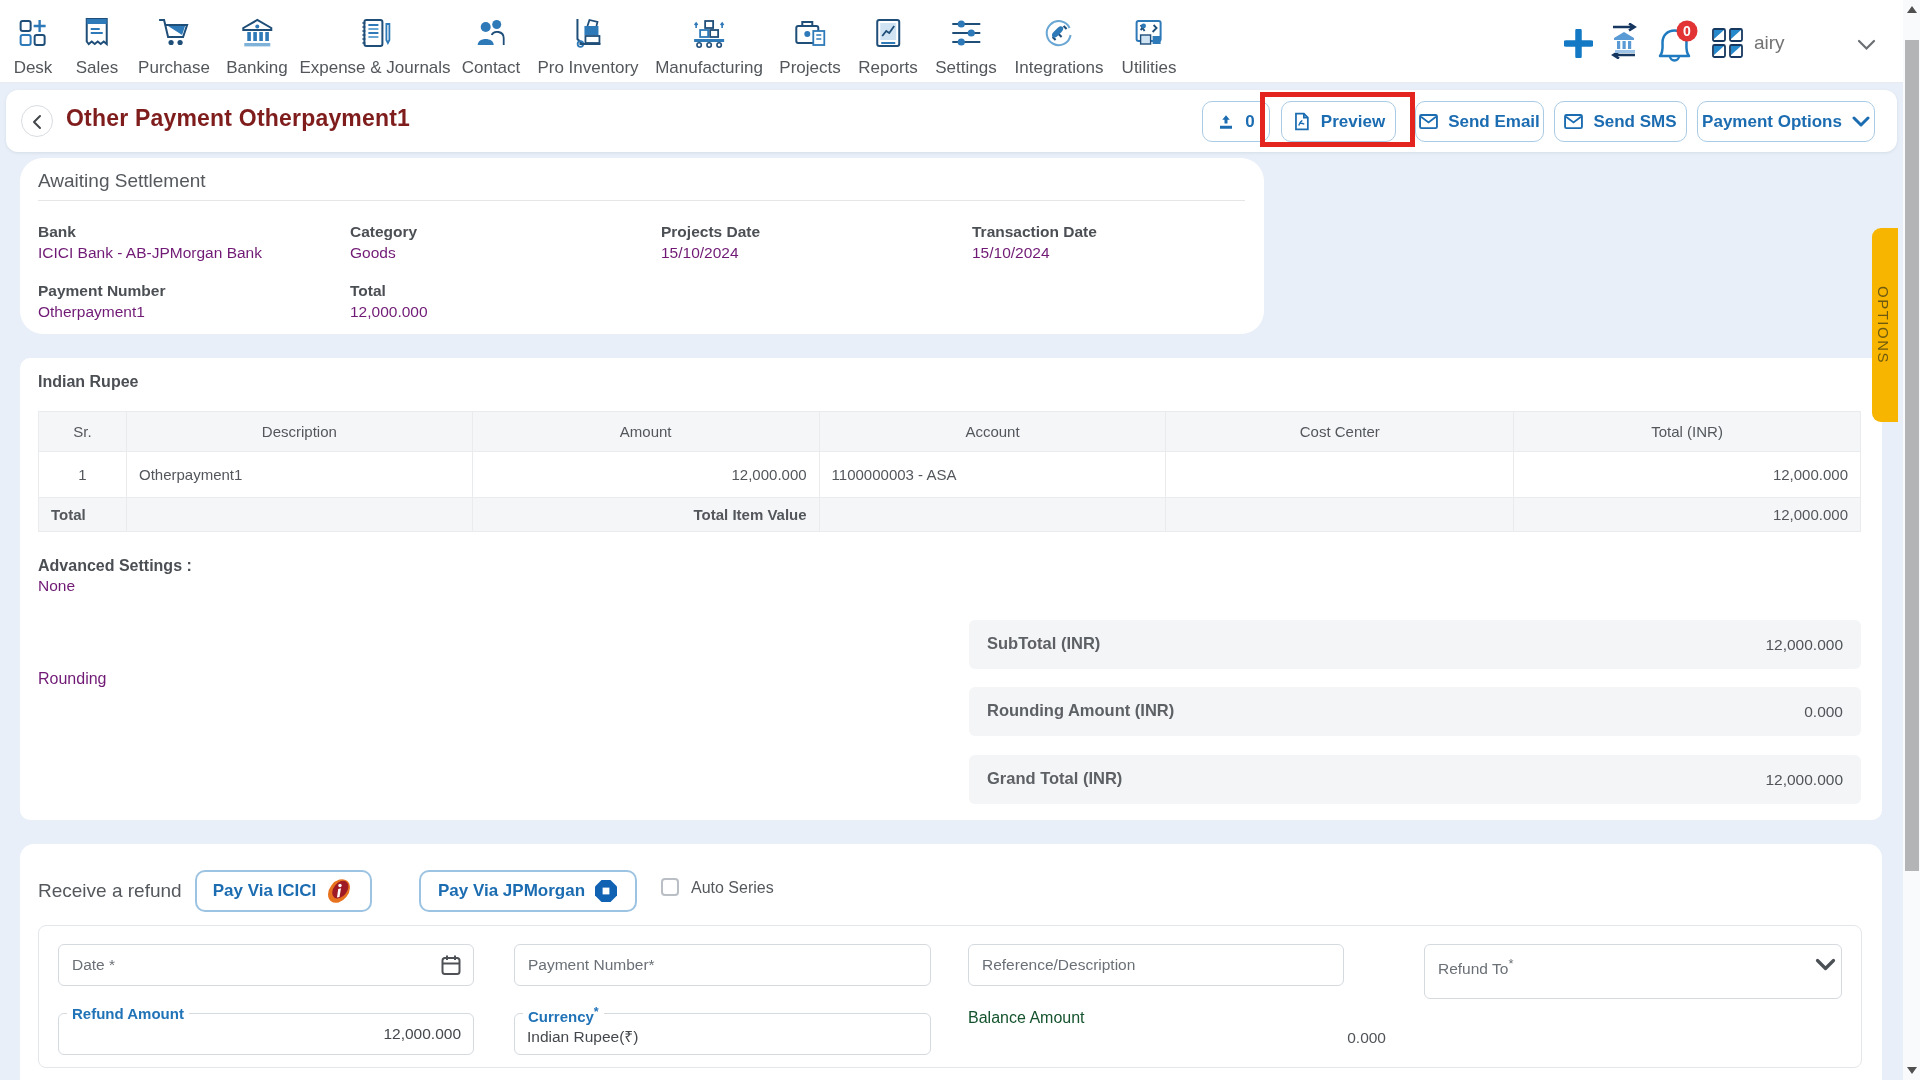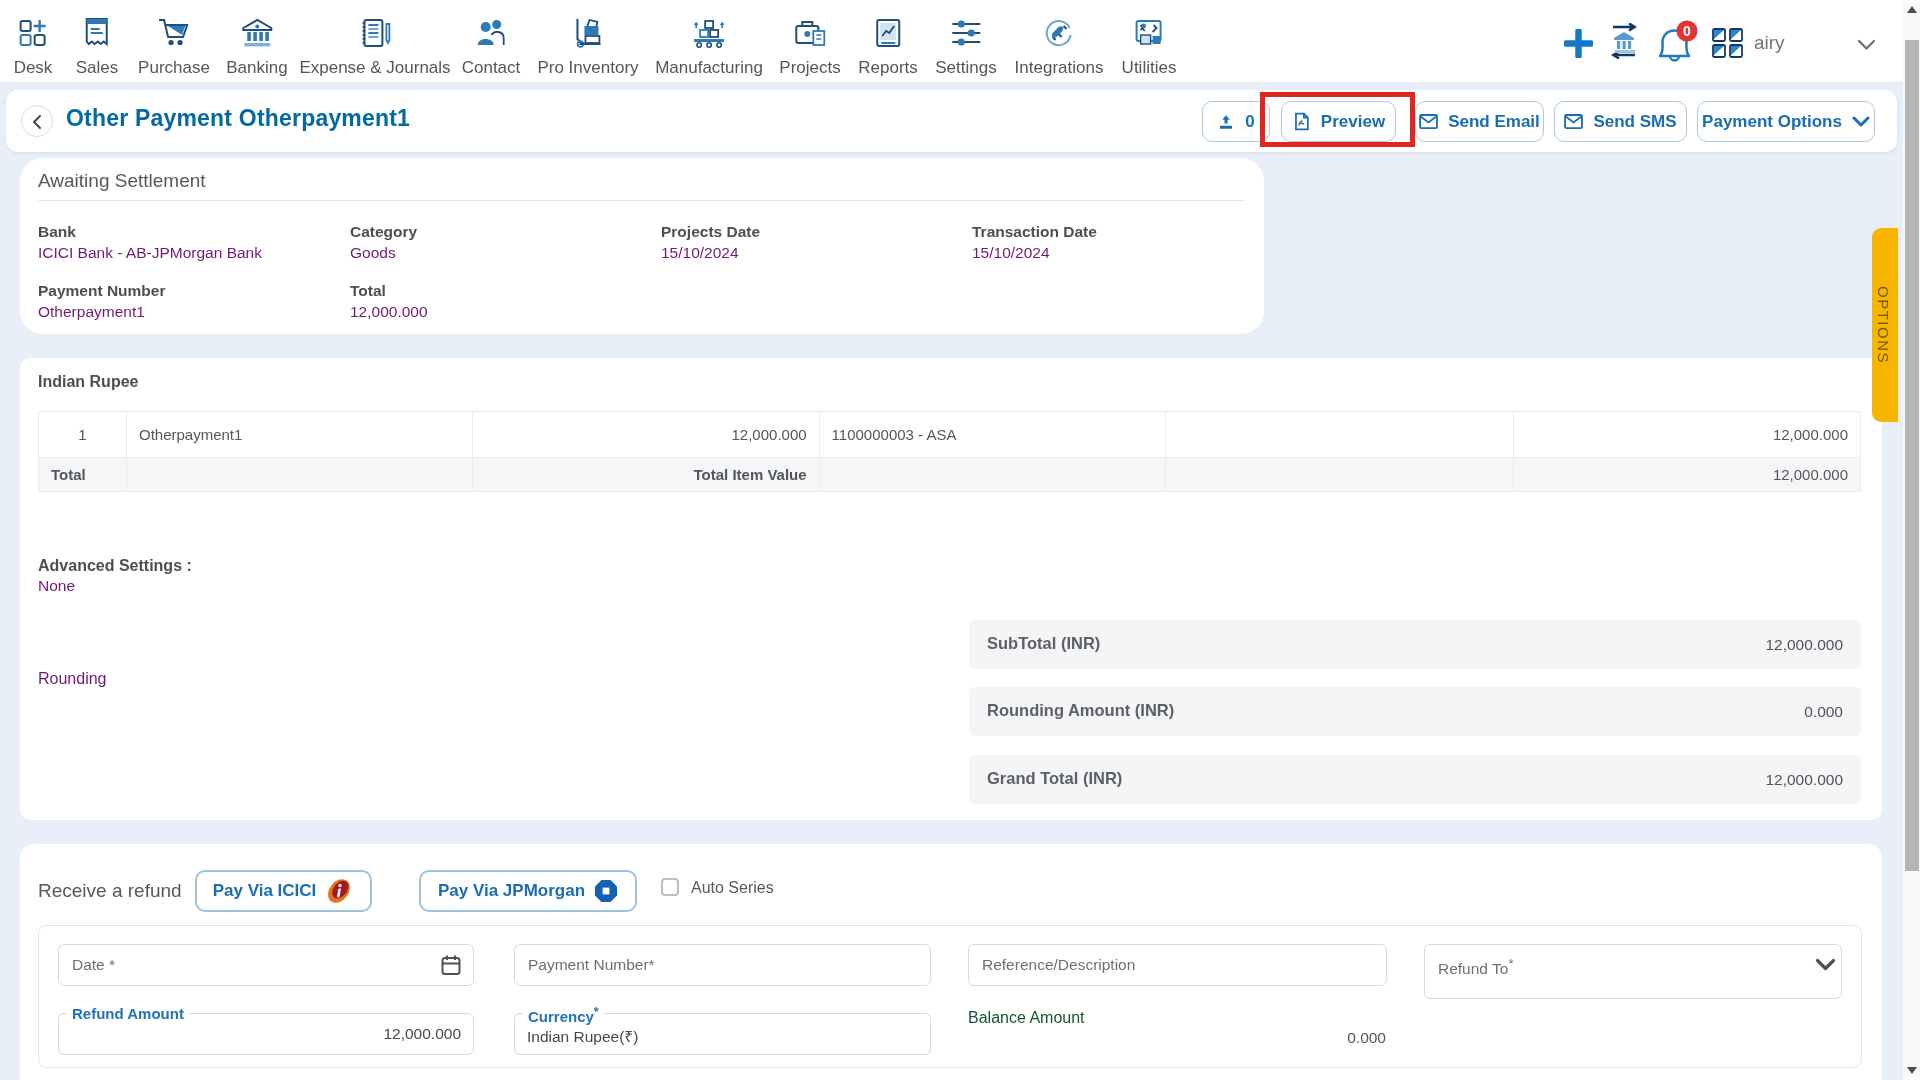--- a/index.html
+++ b/index.html
@@ -5,21 +5,21 @@
 * { margin:0; padding:0; box-sizing:border-box; }
 html,body { width:1920px; height:1080px; overflow:hidden; font-family:"Liberation Sans", sans-serif; background:#e8eff8; }
 .nav { position:absolute; left:0; top:0; width:1903px; height:83px; background:#ffffff; border-bottom:1px solid #e9ecef; }
 .nav-item { position:absolute; top:16px; text-align:center; }
 .nav-item .ic { height:34px; display:flex; align-items:center; justify-content:center; }
 .nav-item .lb { margin-top:8px; font-size:17px; color:#53575b; white-space:nowrap; }
 .tr-ic { position:absolute; top:27px; }
 .bar { position:absolute; left:6px; top:90px; width:1891px; height:62px; background:#ffffff; border-radius:12px; box-shadow:0 1px 3px rgba(120,140,160,0.18); }
 .backc { position:absolute; left:15px; top:15px; width:32px; height:32px; border:1px solid #d9dde1; border-radius:50%; }
 .backc svg { position:absolute; left:9px; top:8px; }
-.title { position:absolute; left:60px; top:15px; font-size:23px; font-weight:bold; color:#0369a1; letter-spacing:0.2px; }
+.title { position:absolute; left:60px; top:15px; font-size:23px; font-weight:bold; color:#7f1d1d; letter-spacing:0.2px; }
 .btn { position:absolute; top:11px; height:41px; border:1px solid #a9cbe5; border-radius:10px; color:#1b6cb1; font-size:17px; font-weight:bold; display:flex; align-items:center; justify-content:center; gap:10px; background:#fff; }
 .redbox { position:absolute; left:1254px; top:2px; width:155px; height:55px; border:5px solid #e3241f; }
 .card { position:absolute; background:#ffffff; border-radius:10px; }
 #card1 { left:20px; top:158px; width:1244px; height:176px;border-radius:23px; }
 #card2 { left:20px; top:358px; width:1862px; height:462px; }
 #card3 { left:20px; top:844px; width:1862px; height:260px; border-radius:14px; }
 .sec-title { position:absolute; left:18px; top:12px; font-size:19px; color:#55595e; }
 .divider { position:absolute; left:18px; top:42px; width:1207px; height:1px; background:#e4e6e8; }
 .fl { position:absolute; font-size:15.5px; font-weight:bold; color:#4b4f54; }
 .fv { position:absolute; font-size:15.5px; color:#701a75; }
@@ -306,20 +306,28 @@
   <table class="tbl">
     <colgroup>
         <col style="width:88px">
         <col style="width:346px">
         <col style="width:347px">
         <col style="width:347px">
         <col style="width:348px">
         <col style="width:347px">
       </colgroup>
     <tbody>
+        <tr>
+          <th>Sr.</th>
+          <th>Description</th>
+          <th>Amount</th>
+          <th>Account</th>
+          <th>Cost Center</th>
+          <th>Total (INR)</th>
+        </tr>
     <tr>
           <td style="text-align:center">1</td>
           <td>Otherpayment1</td>
           <td style="text-align:right">12,000.000</td>
           <td>1100000003 - ASA</td>
           <td></td>
           <td style="text-align:right">12,000.000</td>
         </tr>
     <tr class="trow">
           <td style="font-weight:bold;">Total</td>
@@ -372,21 +380,21 @@
       <svg style="position:absolute; right:12px; top:10px;" width="20" height="21" viewBox="0 0 20 21">
           <rect x="1.5" y="3" width="17" height="16" rx="2.5" fill="none" stroke="#4e5256" stroke-width="2"></rect>
           <line x1="1.5" y1="8.5" x2="18.5" y2="8.5" stroke="#4e5256" stroke-width="2"></line>
           <line x1="6" y1="0.5" x2="6" y2="5" stroke="#4e5256" stroke-width="2"></line>
           <line x1="14" y1="0.5" x2="14" y2="5" stroke="#4e5256" stroke-width="2"></line>
         </svg>
     </div>
     <div class="fld" style="left:475px; top:18px; width:417px; height:42px;">
         <span class="ph">Payment Number*</span>
       </div>
-    <div class="fld" style="left:929px; top:18px; width:419px; height:42px;">
+    <div class="fld" style="left:929px; top:18px; width:376px; height:42px;">
         <span class="ph">Reference/Description</span>
       </div>
     <div class="fld" style="left:1385px; top:18px; width:418px; height:55px;">
         <span class="ph">Refund To<sup>*</sup></span>
       <svg style="position:absolute; right:5px; top:13px;" width="21" height="14" viewBox="0 0 21 14">
           <path d="M2.5 2.5 L10.5 10.5 L18.5 2.5" fill="none" stroke="#4b5055" stroke-width="3.2" stroke-linecap="round" stroke-linejoin="round"></path>
         </svg>
     </div>
     <div class="fld" style="left:19px; top:87px; width:416px; height:42px;">
       <span style="position:absolute; right:12px; top:11px; color:#44484c;">12,000.000</span>

